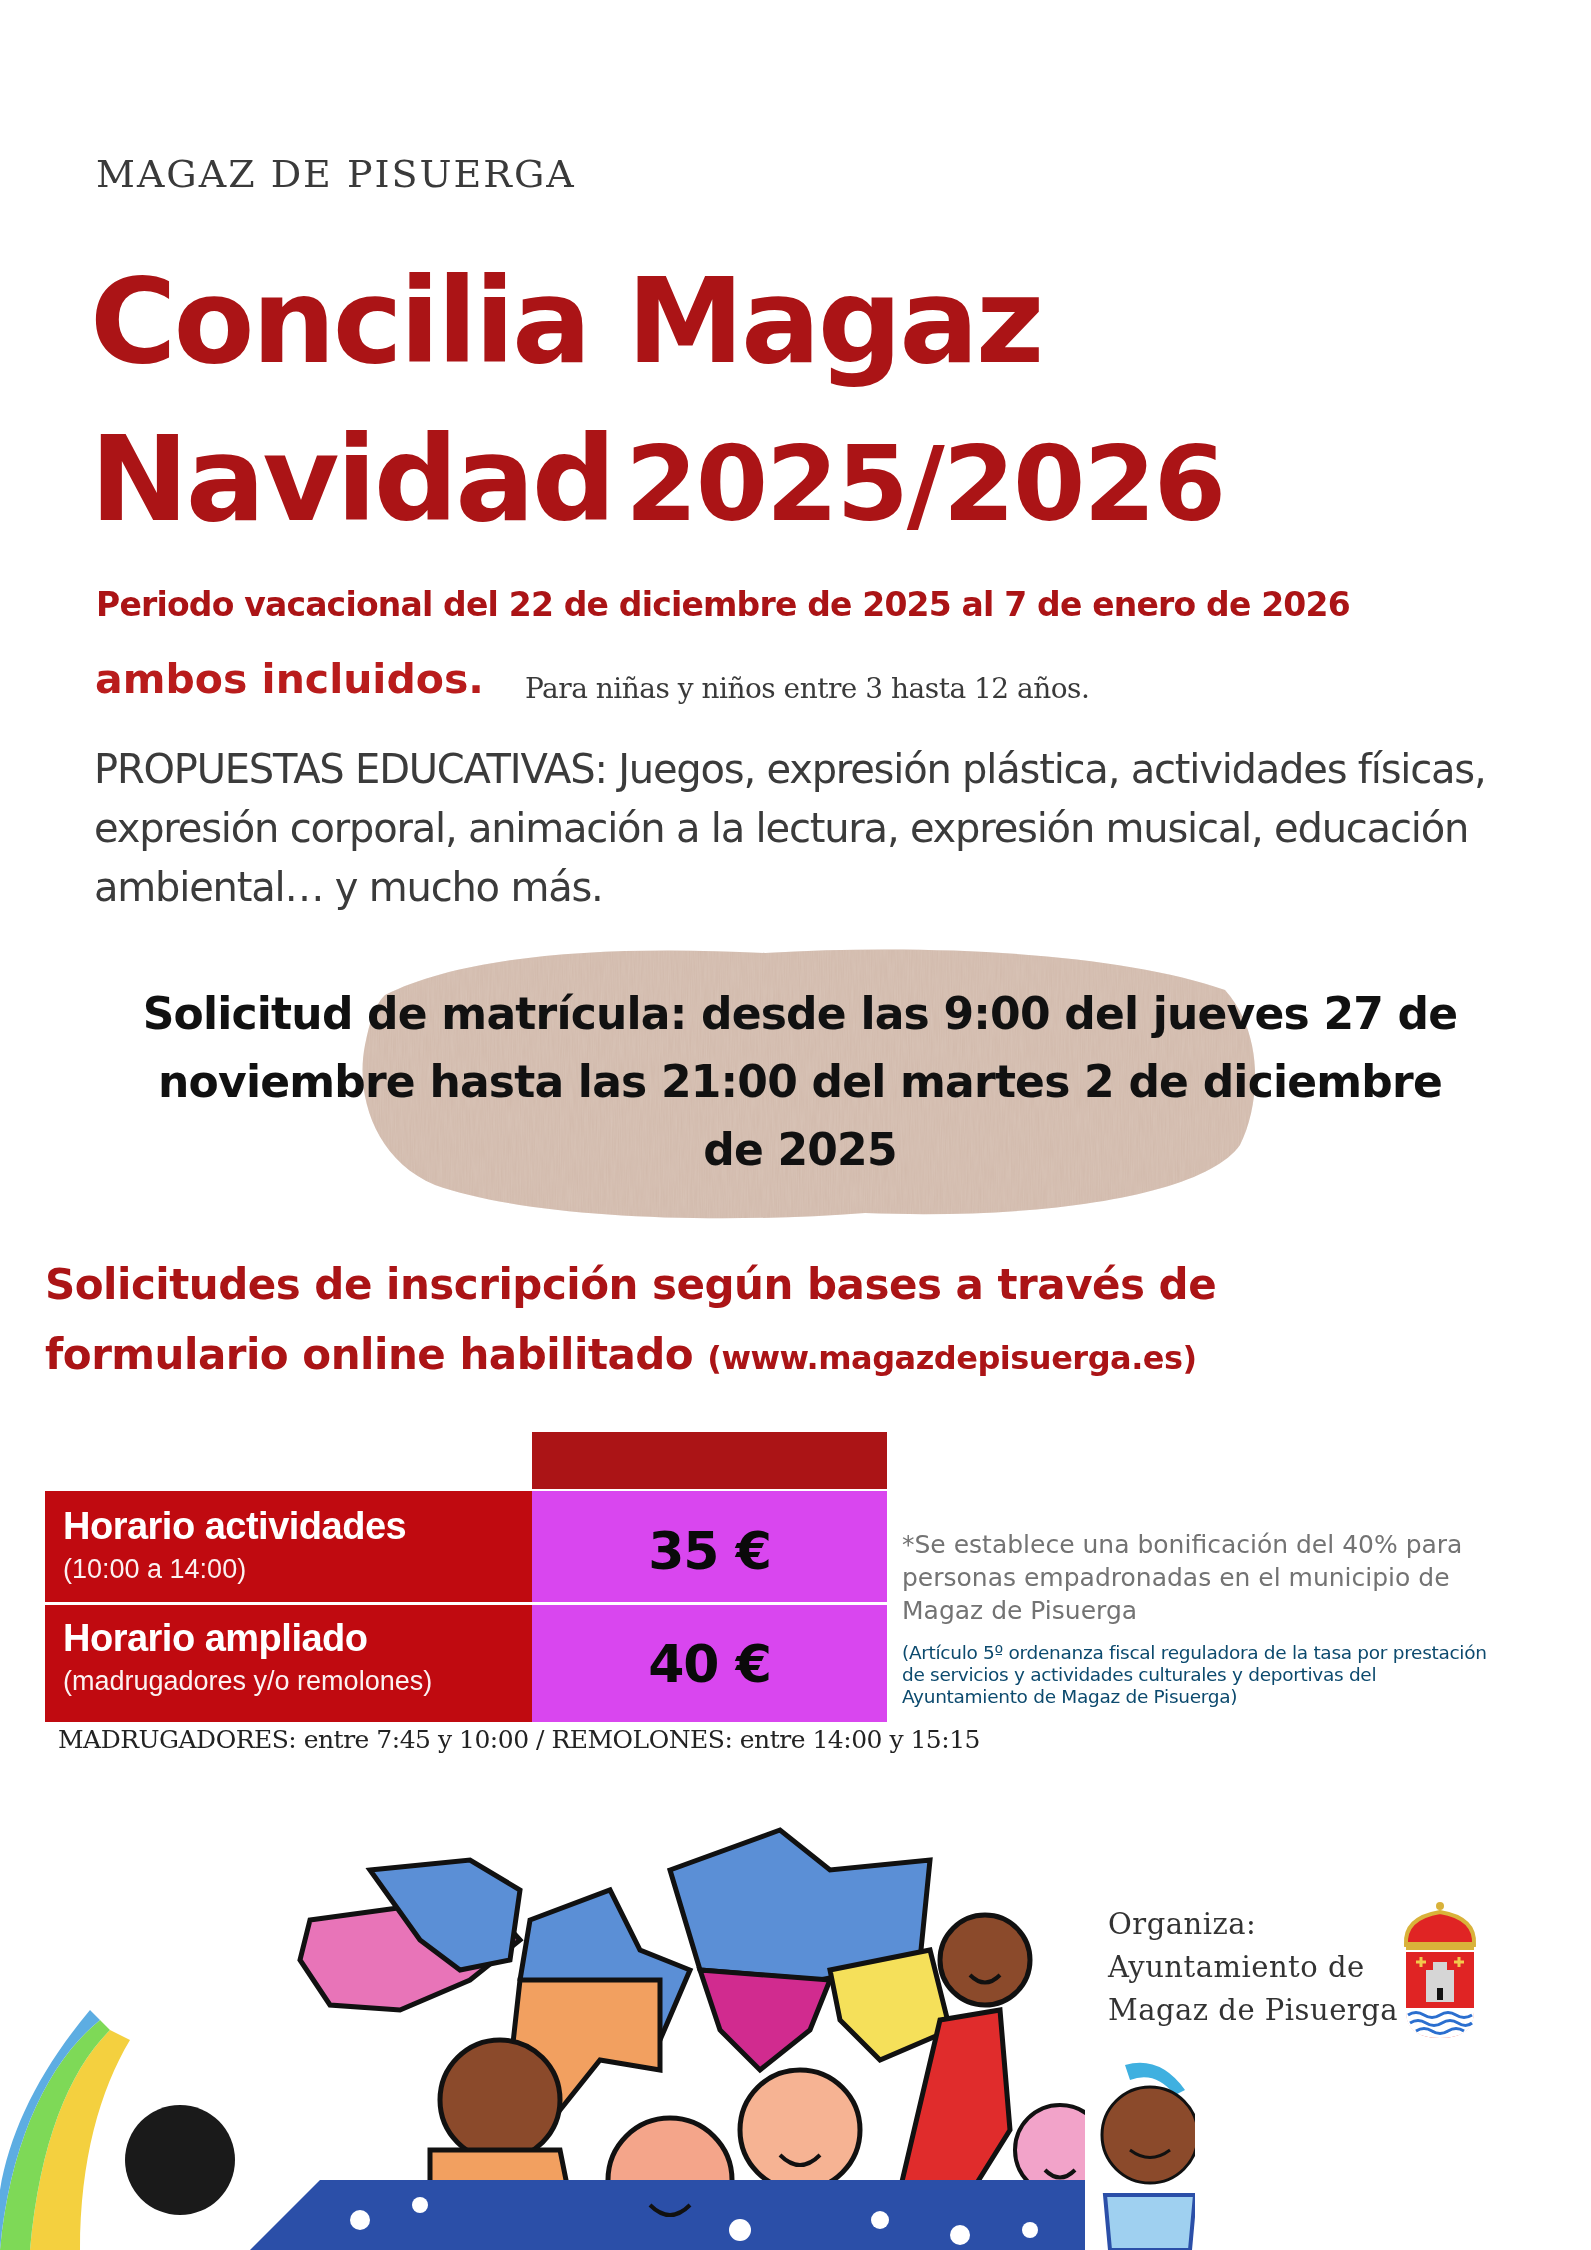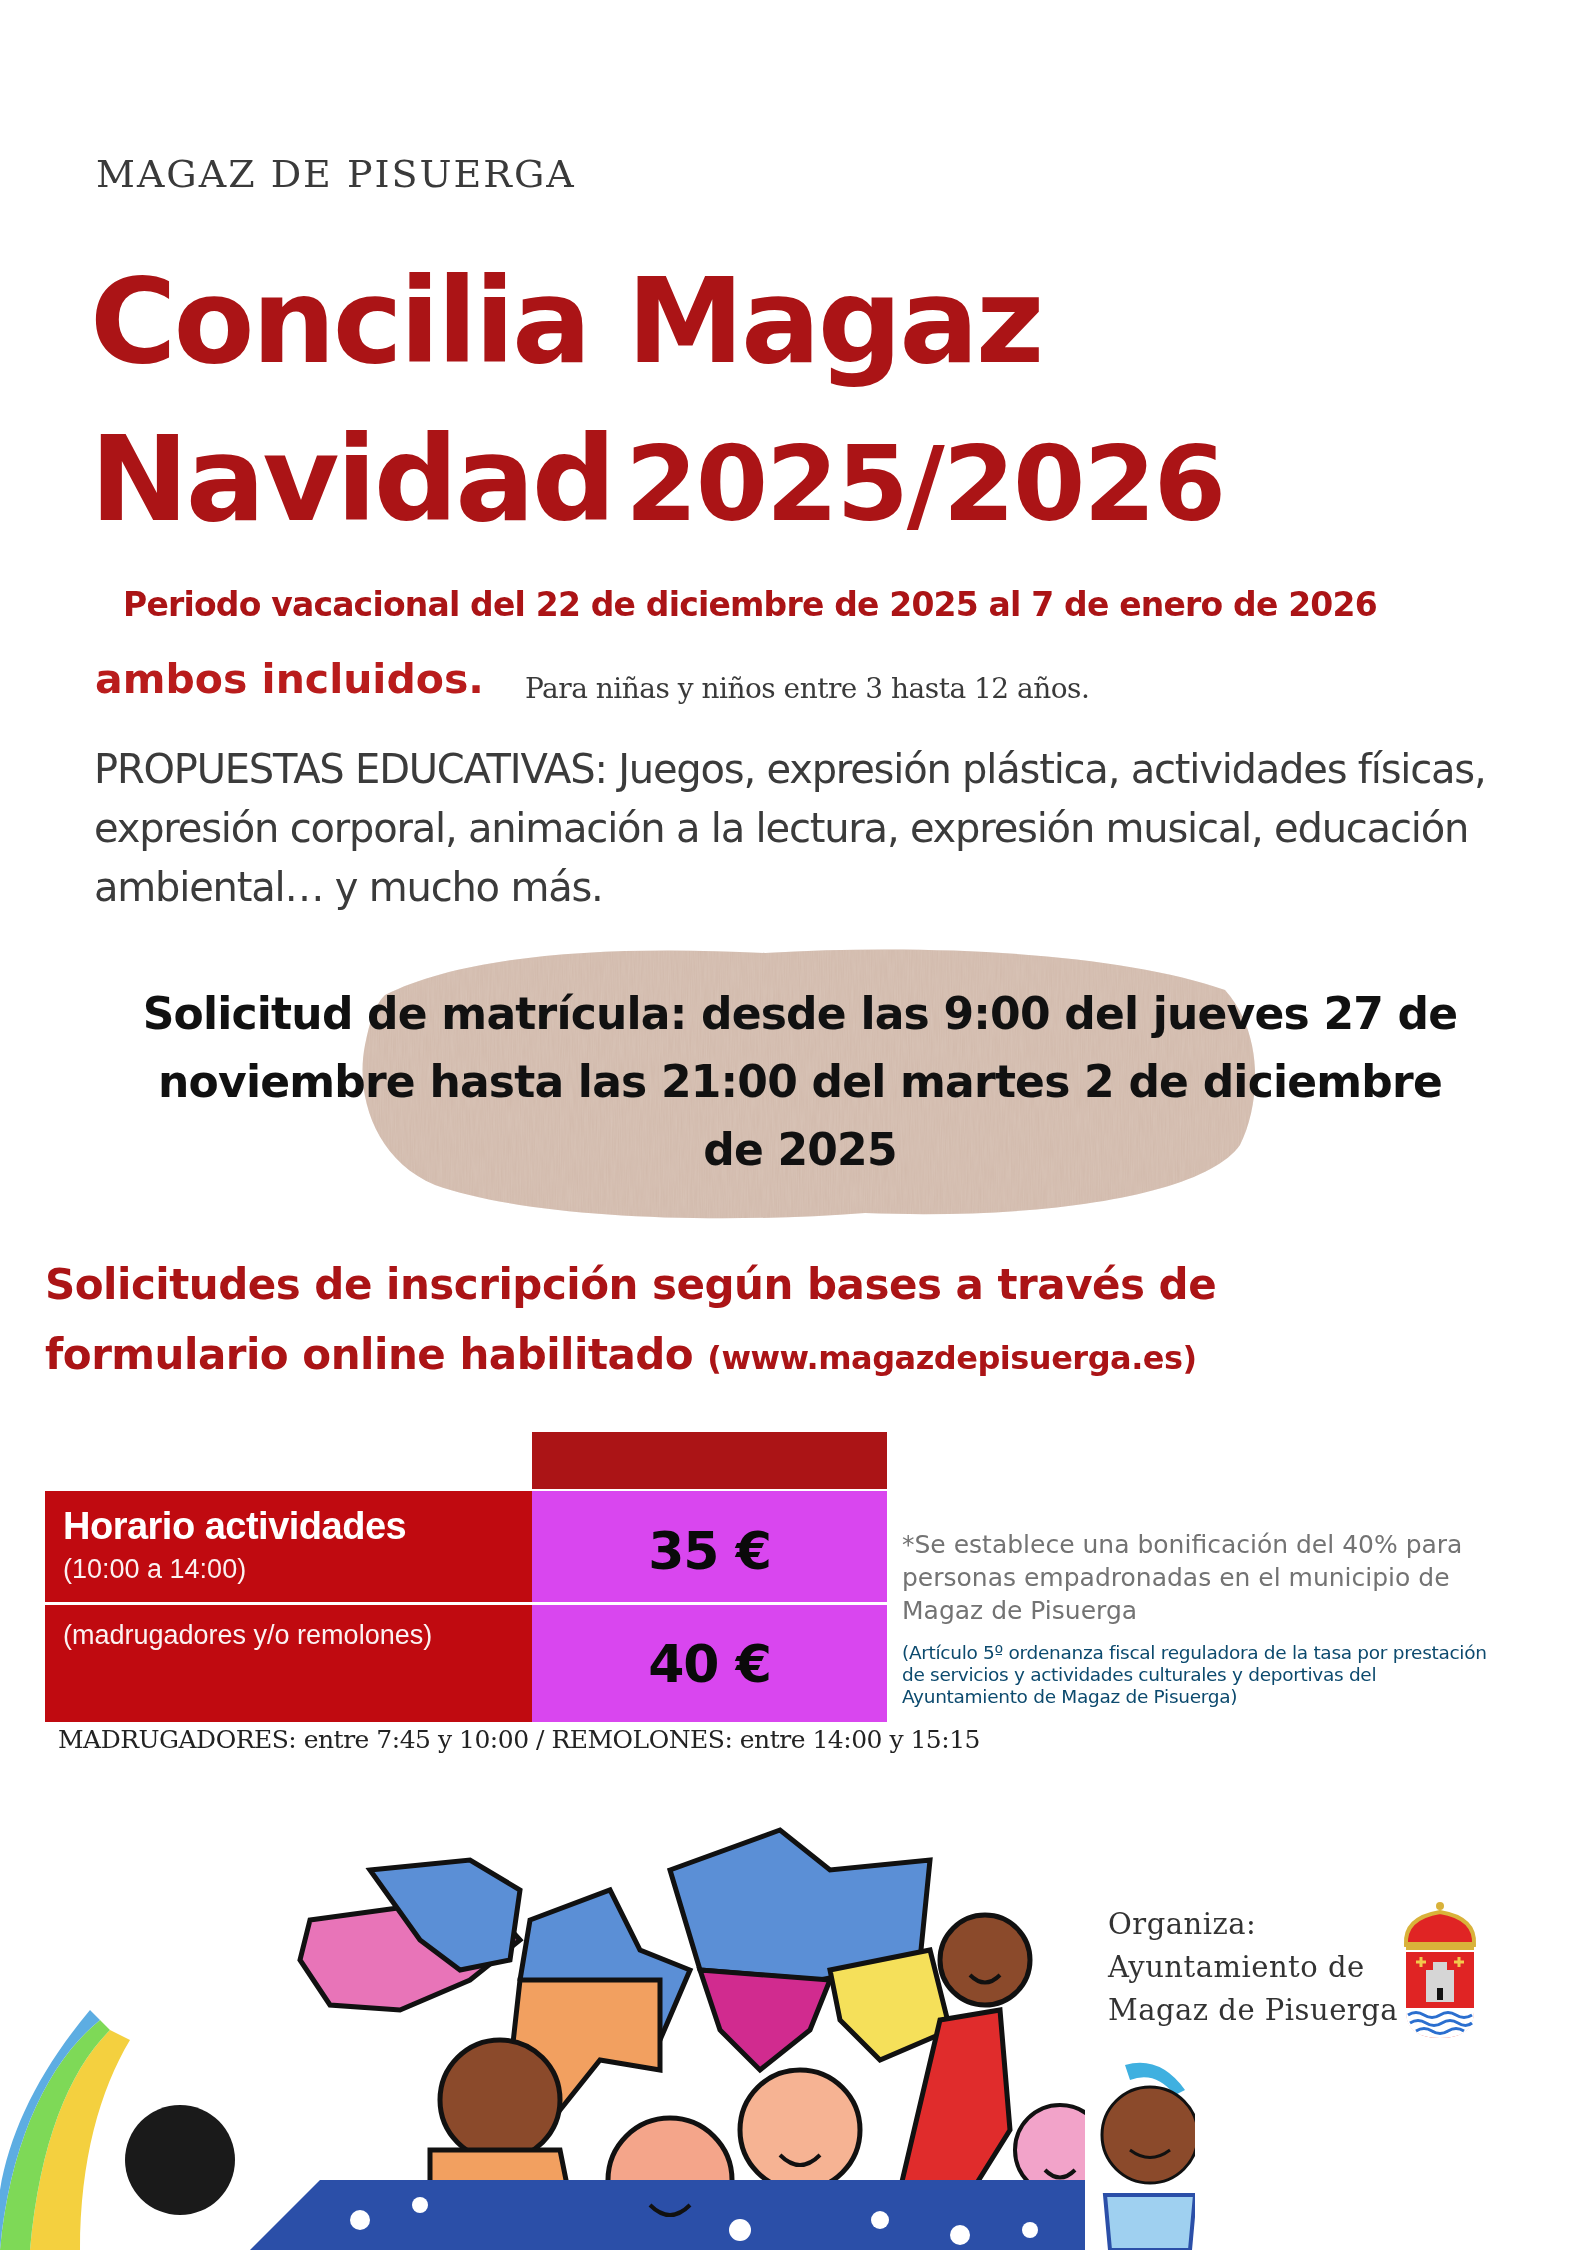--- a/index.html
+++ b/index.html
@@ -5,21 +5,21 @@
     * { box-sizing: border-box; margin: 0; padding: 0; }
     html, body { width: 1591px; height: 2250px; background: #ffffff; overflow: hidden; }
     body { position: relative; font-family: "DejaVu Sans", sans-serif; }
     .abs { position: absolute; }
 
     .town { left: 96px; top: 152px; font-family: "DejaVu Serif", serif; font-size: 38px; color: #3a3a3a; letter-spacing: 2px; }
     .title1 { left: 90px; top: 262px; font-family: "DejaVu Sans", sans-serif; font-weight: bold; font-size: 118px; color: #ab1416; letter-spacing: -3px; line-height: 1; }
     .title2 { left: 90px; top: 420px; font-family: "DejaVu Sans", sans-serif; font-weight: bold; font-size: 118px; color: #ab1416; letter-spacing: -3px; line-height: 1; white-space: nowrap; }
     .title2 .year { font-size: 104px; letter-spacing: -2px; margin-left: 12px; }
 
-    .period { left: 123px; top: 585px; font-family: "DejaVu Sans", sans-serif; font-weight: bold; font-size: 33px; color: #ab1416; letter-spacing: -0.8px; white-space: nowrap; }
+    .period { left: 96px; top: 585px; font-family: "DejaVu Sans", sans-serif; font-weight: bold; font-size: 33px; color: #ab1416; letter-spacing: -0.8px; white-space: nowrap; }
     .ambos { left: 95px; top: 655px; font-family: "DejaVu Sans", sans-serif; font-weight: bold; font-size: 41px; color: #b91c1c; white-space: nowrap; }
     .ages { left: 525px; top: 672px; font-family: "DejaVu Serif", serif; font-size: 28px; color: #3a3a3a; white-space: nowrap; letter-spacing: -0.5px; }
 
     .proposals { left: 94px; top: 740px; width: 1420px; font-family: "DejaVu Sans", sans-serif; font-size: 40px; line-height: 59px; color: #3b3b3b; letter-spacing: -1.2px; }
 
     .brush { left: 345px; top: 935px; width: 930px; height: 290px; }
     .enroll { left: 140px; top: 980px; width: 1320px; text-align: center; font-family: "DejaVu Sans", sans-serif; font-weight: bold; font-size: 44px; line-height: 68px; color: #111; letter-spacing: -0.8px; }
 
     .apply { left: 45px; top: 1250px; width: 1300px; font-family: "DejaVu Sans", sans-serif; font-weight: bold; font-size: 42px; line-height: 70px; color: #ab1416; letter-spacing: -0.5px; }
     .apply .url { font-size: 32px; }
@@ -81,20 +81,21 @@
 <div class="abs tbl-top"></div>
 <div class="abs tbl-row row1">
   <div class="lab">
     <div class="t">Horario actividades</div>
     <div class="s">(10:00 a 14:00)</div>
   </div>
   <div class="price">35 €</div>
 </div>
 <div class="abs tbl-row row2">
   <div class="lab">
+    <div class="t">Horario ampliado</div>
     <div class="s">(madrugadores y/o remolones)</div>
   </div>
   <div class="price">40 €</div>
 </div>
 
 <div class="abs schedule">MADRUGADORES: entre 7:45 y 10:00 / REMOLONES: entre 14:00 y 15:15</div>
 
 <div class="abs bonus">*Se establece una bonificación del 40% para personas empadronadas en el municipio de Magaz de Pisuerga</div>
 <div class="abs legal">(Artículo 5º ordenanza fiscal reguladora de la tasa por prestación de servicios y actividades culturales y deportivas del Ayuntamiento de Magaz de Pisuerga)</div>
 

